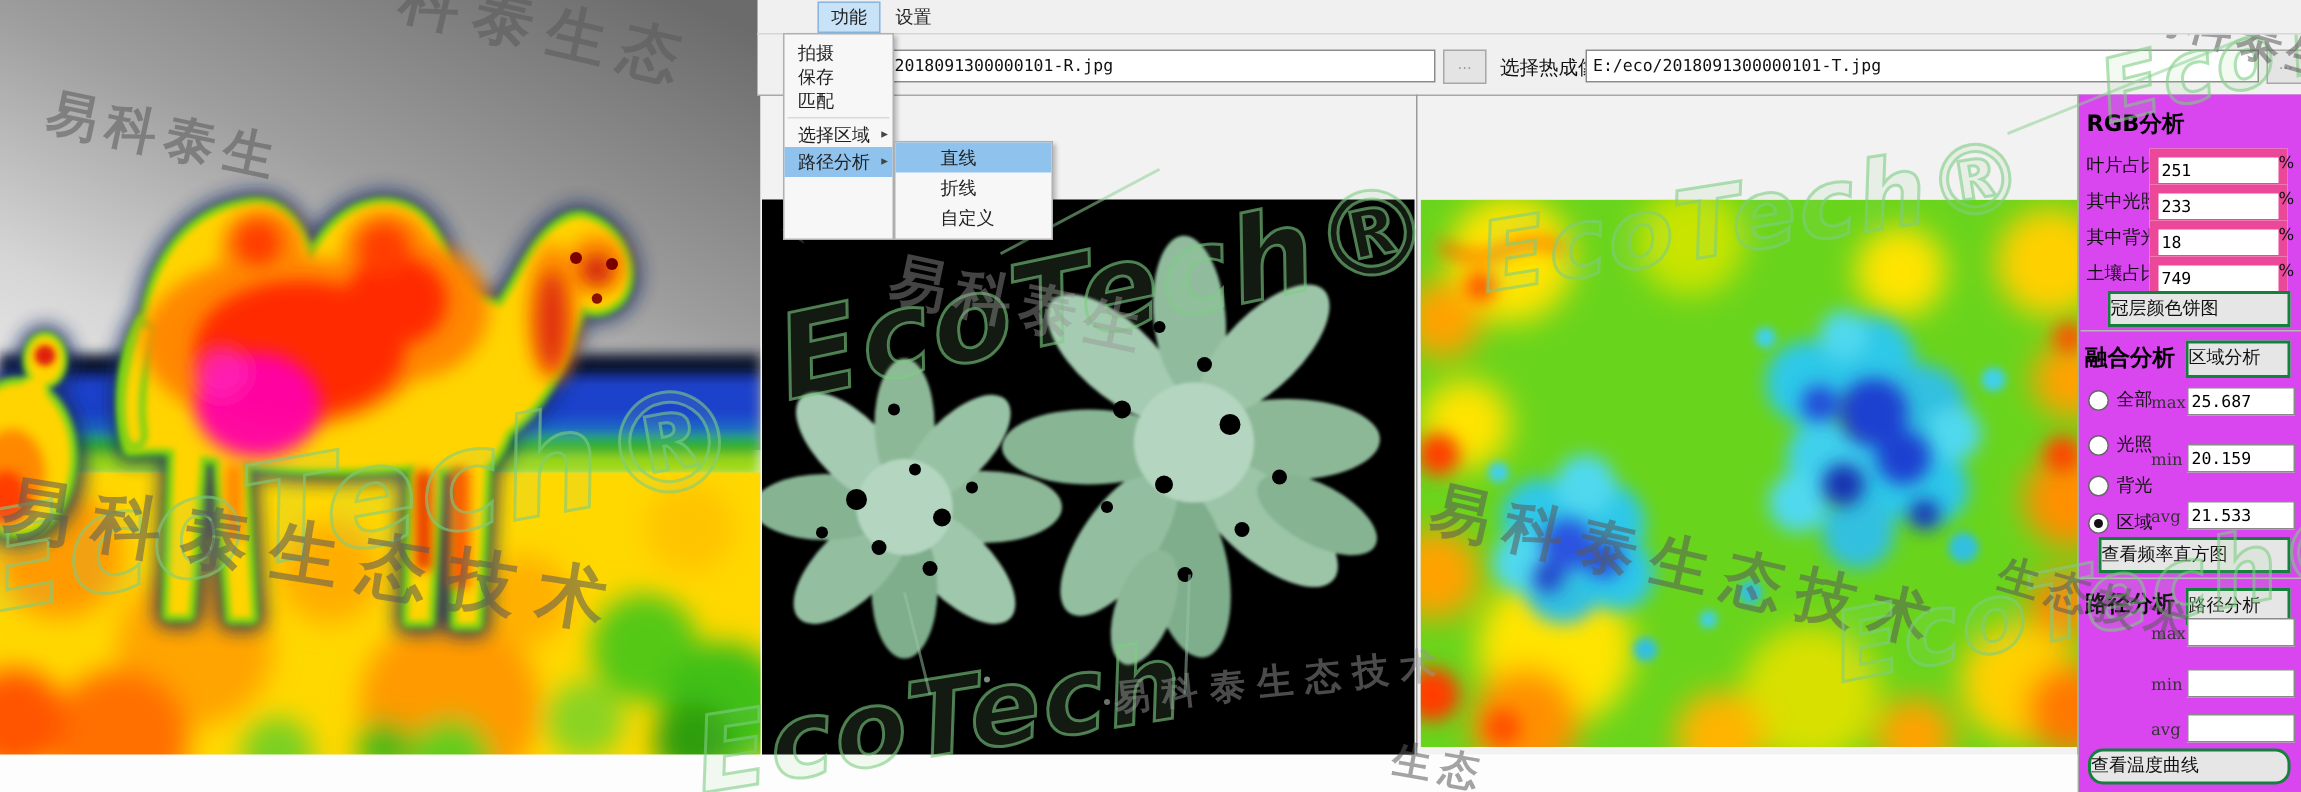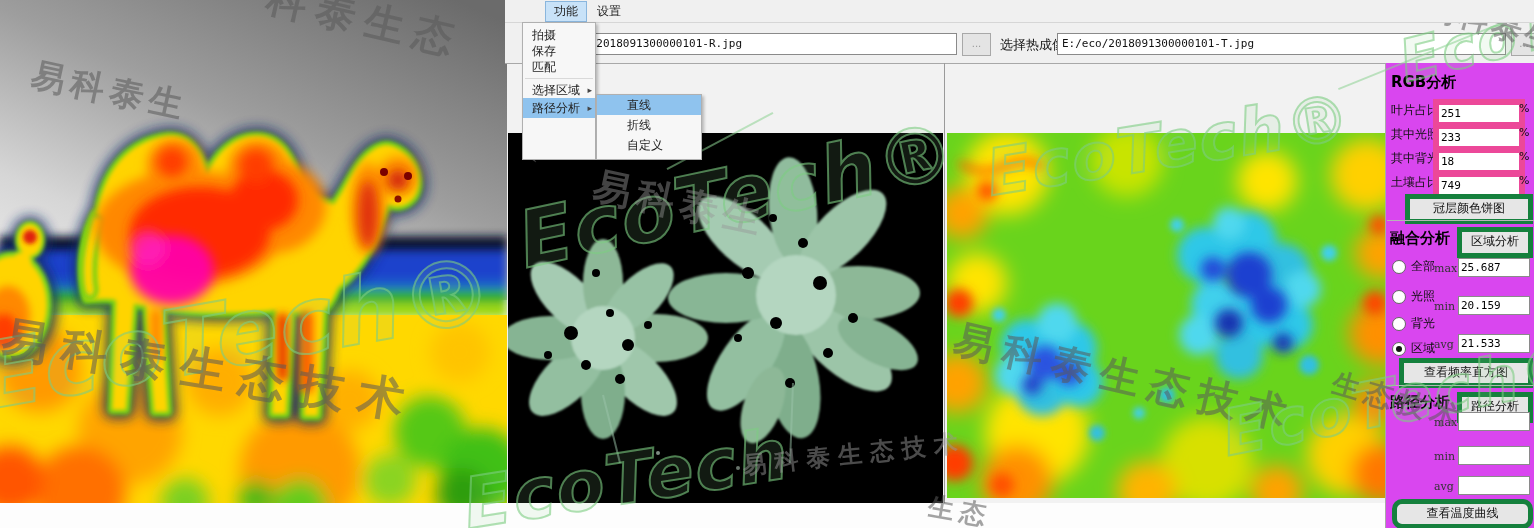--- a/index.html
+++ b/index.html
@@ -29,22 +29,22 @@
   .submenu{left:596px;top:94px;width:104px;height:64px;background:#f7f7f7;border:1px solid #b0b0b0;
            box-shadow:2px 2px 3px rgba(0,0,0,.25);z-index:21;}
   .smitem{height:20px;line-height:20px;padding-left:30px;font-size:12px;}
   
   .panel{left:1385px;top:63px;width:149px;height:465px;background:#d946ef;border-left:1px solid #a8a8a8;z-index:3;padding-left:36px;}
   .ptitle{position:absolute;font-weight:bold;font-size:15px;color:#000;}
   .plabel{position:absolute;font-size:12px;color:#111;}
   .pinput{position:absolute;width:76px;height:17px;background:#fff;border:6px solid #ec4899;
           font-size:11px;padding:0 2px;font-family:"DejaVu Sans Mono","Liberation Mono",monospace;}
   .punit{position:absolute;font-size:11px;color:#111;}
-  .pbtn{position:absolute;background:#e6e6e6;border:5px solid #15803d;font-size:12px;color:#111;
-        text-align:center;line-height:18px;height:20px;}
+  .pbtn{position:absolute;background:#e6e6e6;border:2px solid #15803d;font-size:12px;color:#111;
+        text-align:left;line-height:18px;height:20px;}
   .phr{position:absolute;width:147px;height:1px;background:#b5b5b5;}
   .statlbl{position:absolute;font-family:"DejaVu Serif","Liberation Serif",serif;font-size:11px;color:#333;}
   .statin{position:absolute;width:66px;height:17px;background:#fff;border:1px solid #8a8a8a;
           font-size:11px;padding:0 2px;font-family:"DejaVu Sans Mono","Liberation Mono",monospace;}
   .radio{position:absolute;display:flex;align-items:center;gap:5px;font-size:12px;color:#111;}
   .rcirc{width:12px;height:12px;border:1px solid #666;border-radius:50%;background:#fff;position:relative;}
   .rcirc.sel:after{content:"";position:absolute;left:3px;top:3px;width:6px;height:6px;border-radius:50%;background:#111;}
   
   .imgbox{overflow:hidden;}
   

